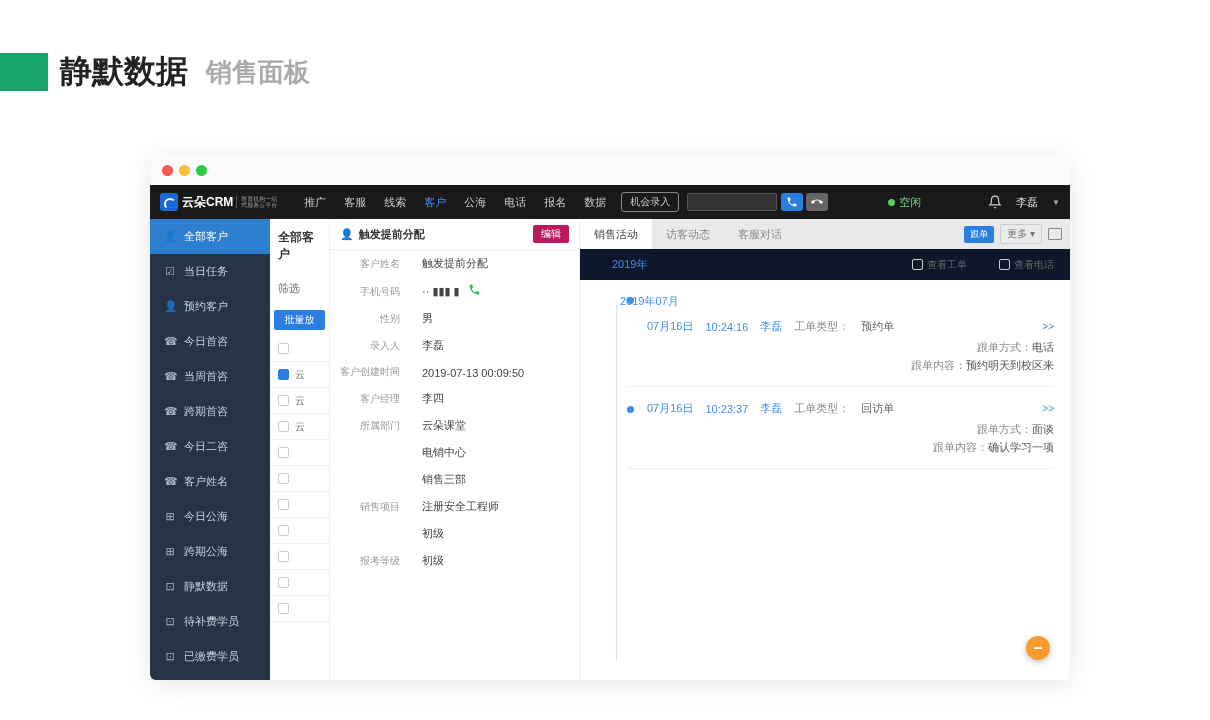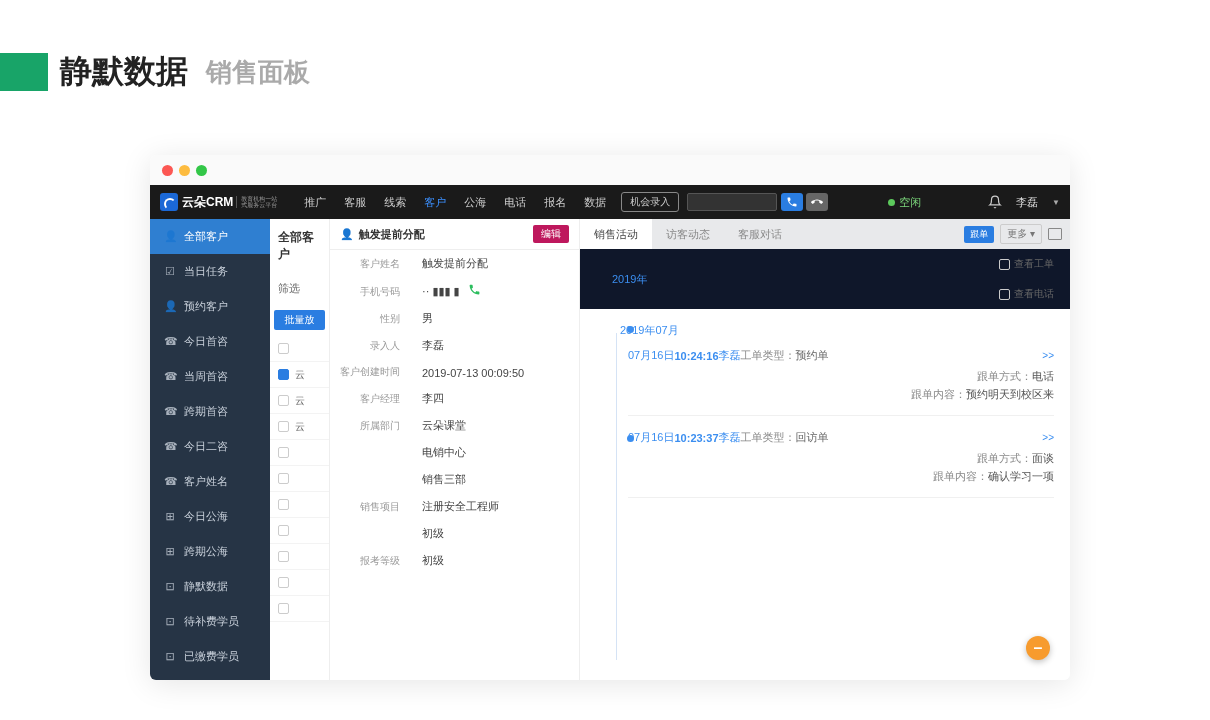--- a/index.html
+++ b/index.html
@@ -170,39 +170,39 @@
 .act-tabs-right { position:absolute; right:8px; display:flex; gap:6px; align-items:center;}
 .tab-badge { background:#2a7de1;color:#fff;font-size:9px;padding:2px 6px;border-radius:2px;}
 .more-btn { font-size:10px;color:#777;padding:2px 6px;border:1px solid #ccc;border-radius:2px;}
 .box-icon { width:14px;height:12px;border:1px solid #888;border-radius:1px;position:relative;}
 
 .filter-row {
   background:#0f172a; padding:8px 16px; display:flex; align-items:center; justify-content:space-between;
   font-size:10px; color:#666;
 }
 .filter-row .year { color:#3b8ef0; font-size:11px; padding-left:16px;}
-.chk-group { display:flex; gap:16px;flex-direction:column;}
+.chk-group { display:flex; gap:32px;}
 .chk-item { display:flex;align-items:center;gap:4px;}
 .chk-box { width:11px;height:11px;border:1px solid #ccc;border-radius:2px;}
 
 .timeline { flex:1; background:#fff; padding:10px 16px; position:relative; overflow-y:auto;}
 .tl-month { color:#3b8ef0; font-size:11px; margin:4px 0 10px 24px;}
 .tl-line { position:absolute; left:36px; top:24px; bottom:20px; width:1px; background:#d5e3f5;}
 .tl-entry {
   position:relative; margin-left:32px; margin-bottom:14px;
   border-bottom:1px solid #f0f0f0; padding-bottom:10px;
 }
 .tl-dot {
   position:absolute; left:-1px; top:5px; width:7px;height:7px;
   background:#3b8ef0; border-radius:50%;
 }
 .tl-entry.first .tl-dot { top:-22px; }
-.tl-head { display:flex; font-size:11px; align-items:center;}
+.tl-head { display:flex; gap:12px; font-size:11px; align-items:center;margin-left:19px;}
 .tl-date { color:#3b8ef0;}
-.tl-time { color:#3b8ef0;font-weight:bold;}
+.tl-time { color:#3b8ef0;}
 .tl-user { color:#3b8ef0;}
 .tl-type-label { color:#888;}
 .tl-type-val { color:#666;}
 .tl-expand { margin-left:auto; color:#3b8ef0; font-size:10px; cursor:pointer;}
 .tl-body { margin-top:6px; font-size:11px; color:#555; padding-left:4px;}
 .tl-body-row { margin-bottom:3px;text-align:right;}
 .tl-body-label { color:#888;}
 
 .fab {
   position:absolute; right:20px; bottom:20px;

